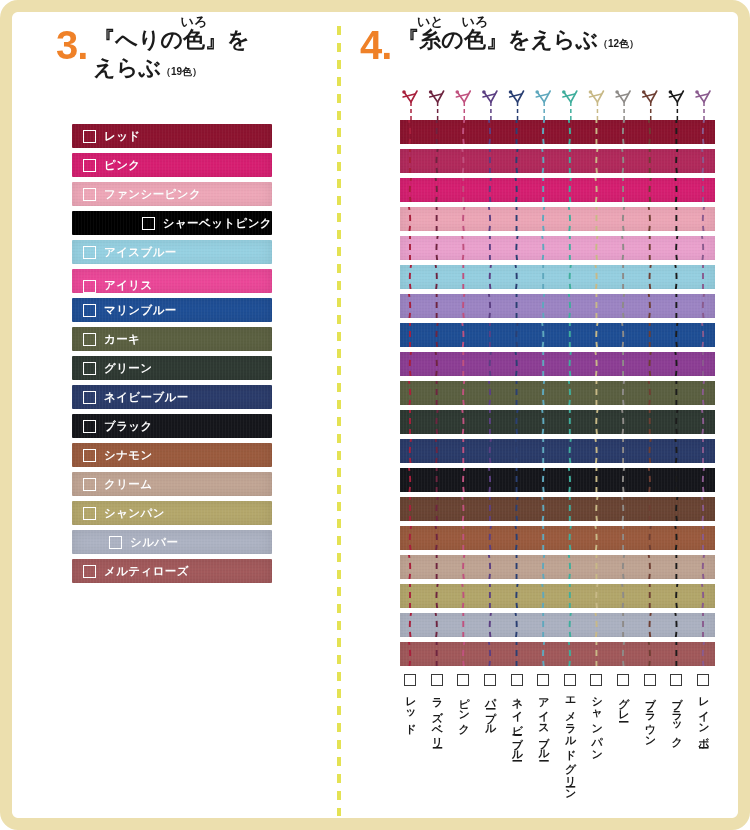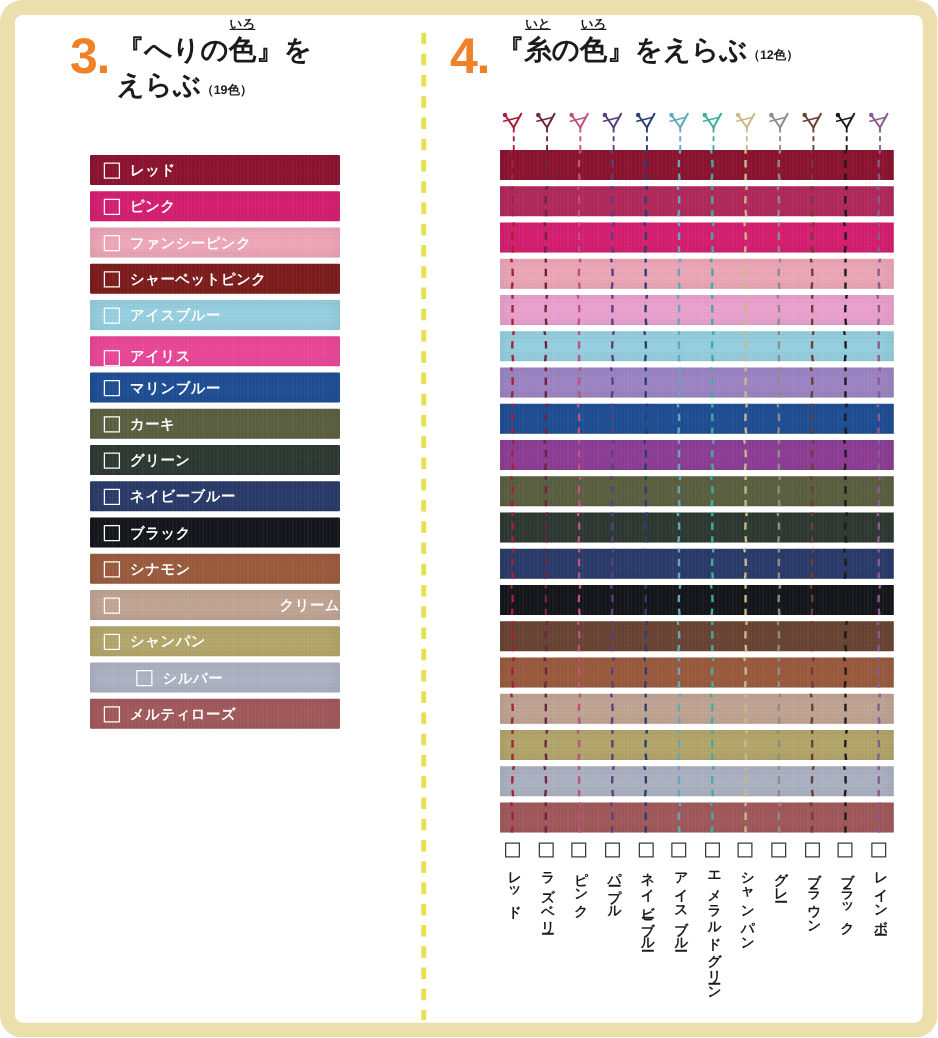--- a/index.html
+++ b/index.html
@@ -34,21 +34,21 @@
   .head-row{display:flex;align-items:flex-start;}
   .num{
     color:#ef8128;font-size:40px;font-weight:bold;line-height:0.95;
     letter-spacing:-1px;padding-right:6px;flex:0 0 auto;
   }
   .head-text{font-size:22px;font-weight:bold;color:#1b1b1b;line-height:1.28;letter-spacing:0px;}
   .head-text .cnt{font-size:10px;font-weight:bold;}
   .ruby{position:relative;display:inline-block;}
   .ruby .rt{
     position:absolute;left:50%;transform:translateX(-50%);
-    top:-11px;font-size:10px;font-weight:bold;white-space:nowrap;line-height:1;text-decoration:underline;
+    top:-11px;font-size:13px;font-weight:bold;white-space:nowrap;line-height:1;
   }
 
   
   .list{position:absolute;left:60px;top:112px;width:200px;}
   .row{
     position:relative;height:24px;margin-bottom:5px;
     display:flex;align-items:center;border-radius:1px;
     box-shadow:inset 0 0 14px rgba(0,0,0,0.10);
   }
   .row .cb{
@@ -122,21 +122,21 @@
         <div class="row" style="background: rgb(216, 31, 114);">
           <span class="grain"></span>
           <span class="cb"></span>
           <span class="nm">ピンク</span>
         </div>
         <div class="row" style="background: rgb(239, 168, 185);">
           <span class="grain"></span>
           <span class="cb"></span>
           <span class="nm">ファンシーピンク</span>
         </div>
-        <div class="row" style="background: #7f1d1d;">
+        <div class="row" style="background: #000000; justify-content: flex-end;">
           <span class="grain"></span>
           <span class="cb"></span>
           <span class="nm">シャーベットピンク</span>
         </div>
         <div class="row" style="background: rgb(151, 210, 227);">
           <span class="grain"></span>
           <span class="cb"></span>
           <span class="nm">アイスブルー</span>
         </div>
         <div class="row" style="background: #ec4899; align-items: flex-end;">
@@ -167,21 +167,21 @@
         <div class="row" style="background: rgb(22, 23, 28);">
           <span class="grain"></span>
           <span class="cb"></span>
           <span class="nm">ブラック</span>
         </div>
         <div class="row" style="background: rgb(156, 92, 63);">
           <span class="grain"></span>
           <span class="cb"></span>
           <span class="nm">シナモン</span>
         </div>
-        <div class="row" style="background: rgb(194, 166, 149); justify-content: space-between;">
+        <div class="row" style="background: rgb(194, 166, 149);">
           <span class="grain"></span>
           <span class="cb"></span>
           <span class="nm">クリーム</span>
         </div>
         <div class="row" style="background: rgb(181, 168, 108);">
           <span class="grain"></span>
           <span class="cb"></span>
           <span class="nm">シャンパン</span>
         </div>
         <div class="row" style="background: rgb(174, 180, 196); padding-left: 26px;">

